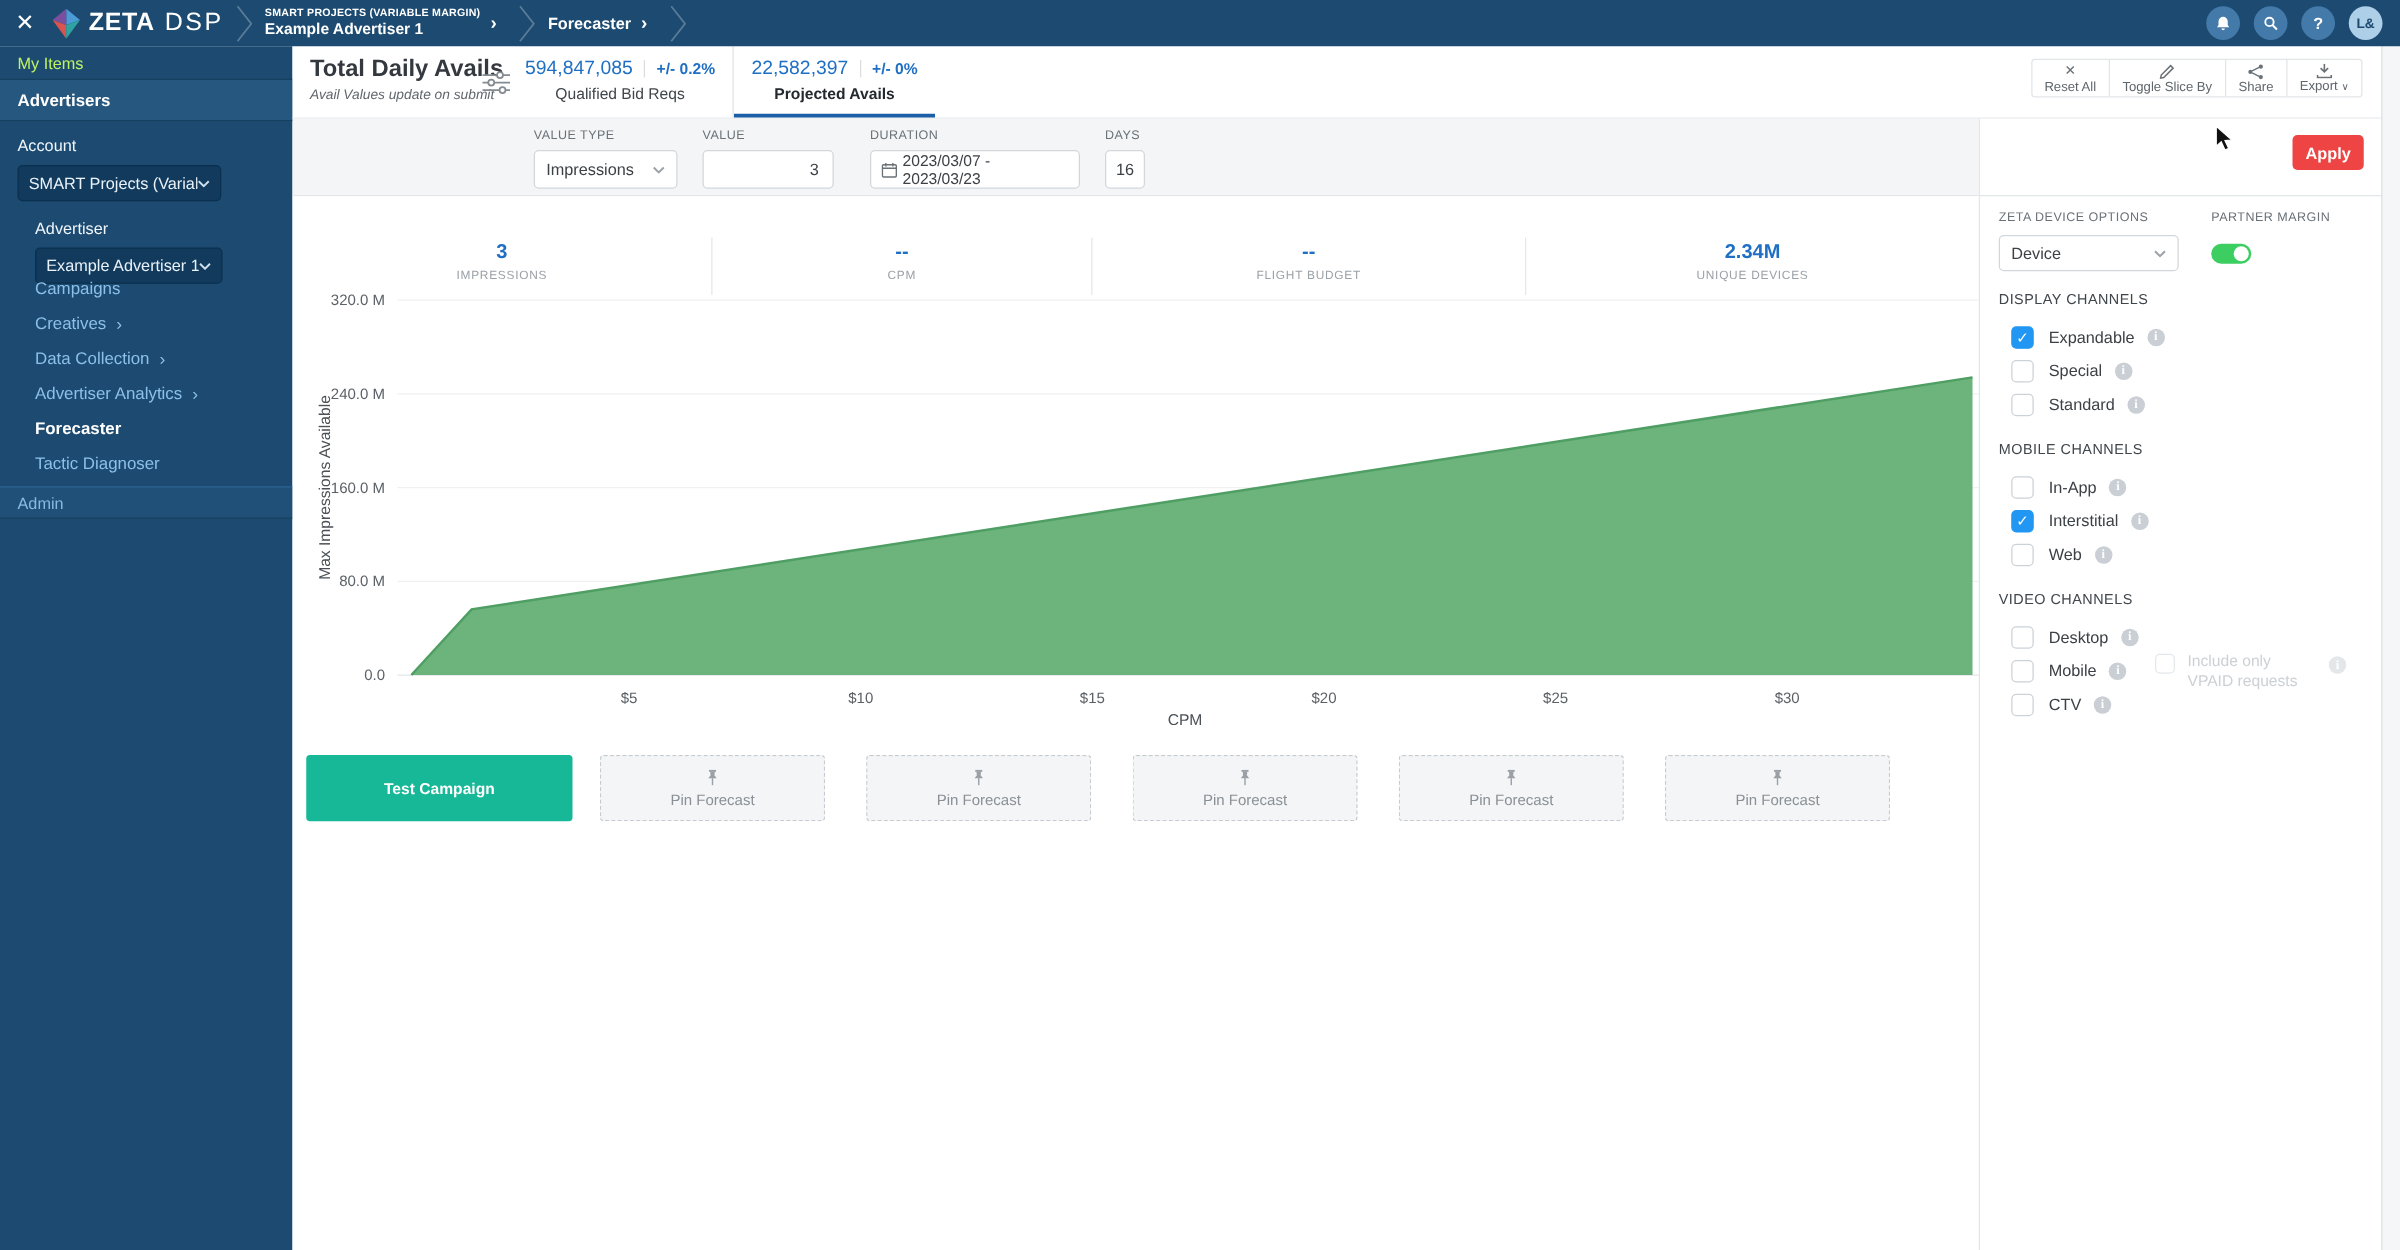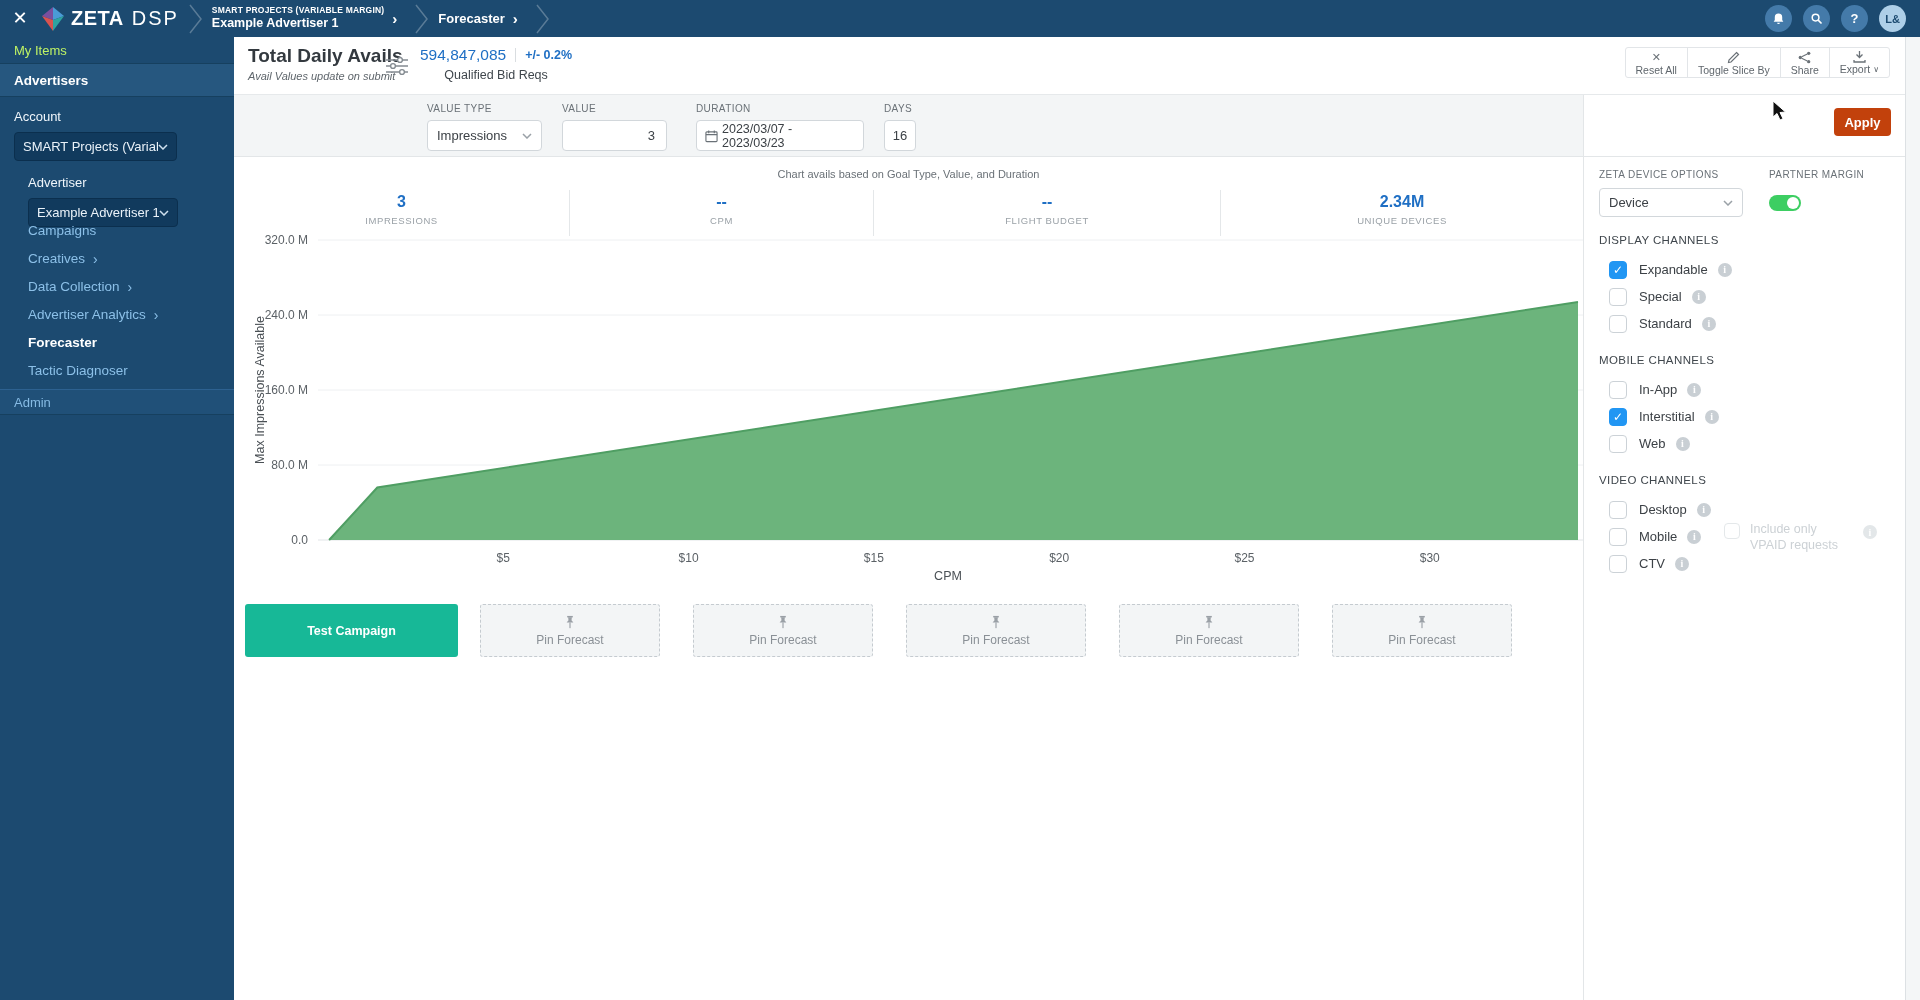--- a/index.html
+++ b/index.html
@@ -76,21 +76,21 @@
 .ctl{height:31px;background:#fff;border:1px solid #d2d7db;border-radius:4px;display:flex;align-items:center;font-size:13px;color:#3c4146}
 .vt-select{width:115px;padding:0 9px;justify-content:space-between;cursor:pointer}
 .val-input{width:105px}
 .val-input input{width:100%;height:100%;border:none;outline:none;background:transparent;text-align:right;padding:0 11px;font:inherit;color:#3c4146}
 .duration{width:168px;padding:0 8px;gap:4px;font-size:12.5px;cursor:pointer}
 .days-box{width:32px;justify-content:center}
 
 
 .panel-col{position:absolute;left:1583px;top:95px;width:322px;height:905px;background:#fff;border-left:1px solid #e3e6e8}
 .apply-strip{height:62px;border-bottom:1px solid #e3e6e8;position:relative}
-.apply{position:absolute;right:14px;top:13px;width:57px;height:28px;background:#c2410c;color:#fff;font-size:13px;font-weight:bold;border-radius:4px;display:flex;align-items:center;justify-content:center;cursor:default}
+.apply{position:absolute;right:14px;top:13px;width:57px;height:28px;background:#ef4444;color:#fff;font-size:13px;font-weight:bold;border-radius:4px;display:flex;align-items:center;justify-content:center;cursor:default}
 .p-content{padding:12px 15px 0}
 .p-row-labels{display:flex;font-size:10px;color:#6a7177;letter-spacing:.4px}
 .p-row-labels .pl1{width:170px}
 .p-row-ctl{display:flex;align-items:center;margin-top:8px}
 .p-select{width:144px;height:29px;padding:0 9px;justify-content:space-between;margin-right:26px;cursor:pointer}
 .toggle{width:32px;height:16px;border-radius:9px;position:relative;cursor:pointer}
 .toggle .knob{position:absolute;right:2px;top:2px;width:12px;height:12px;border-radius:50%;background:#fff}
 .ptabs{display:flex;gap:34px;margin:16px -15px 0;padding:0 15px;border-bottom:1px solid #e4e7e9}
 .ptab{font-size:13px;color:#5a6066;padding-bottom:12px;position:relative;cursor:pointer;white-space:nowrap}
 .ptab.active{color:#1f6fc4}
@@ -263,20 +263,28 @@
     </span>
   <div class="metrics" id="metrics">
       <div class="metric">
         <div class="m-top">
           <span class="m-val">594,847,085</span>
           <span class="m-div"></span>
           <span class="m-delta">+/- 0.2%</span>
         </div>
         <div class="m-lbl">Qualified Bid Reqs</div>
       </div>
+      <div class="metric active">
+        <div class="m-top">
+          <span class="m-val">22,582,397</span>
+          <span class="m-div"></span>
+          <span class="m-delta">+/- 0%</span>
+        </div>
+        <div class="m-lbl">Projected Avails</div>
+      </div>
     </div>
   <div class="toolbar" id="toolbar">
       <div class="tb-btn">
         <span class="tb-ic">
           <span style="font-size:11px;line-height:13px">✕</span>
         </span>
         <span class="tb-lbl-row">
           <span class="tb-lbl">Reset All</span>
         </span>
       </div>
@@ -348,21 +356,20 @@
       <span>2023/03/07 - 2023/03/23</span>
     </div>
   </div>
   <div class="f-group" style="left:650px">
     <div class="f-lbl">DAYS</div>
     <div class="ctl days-box">16</div>
   </div>
 </div>
 
 <div class="chart-area">
-  <div class="note">Chart avails based on Goal Type, Value, and Duration</div>
   <div class="stats" id="stats">
       <div class="stat">
         <div class="stat-val">3</div>
         <div class="stat-lbl">IMPRESSIONS</div>
       </div>
       <div class="stat">
         <div class="stat-val">--</div>
         <div class="stat-lbl">CPM</div>
       </div>
       <div class="stat">

